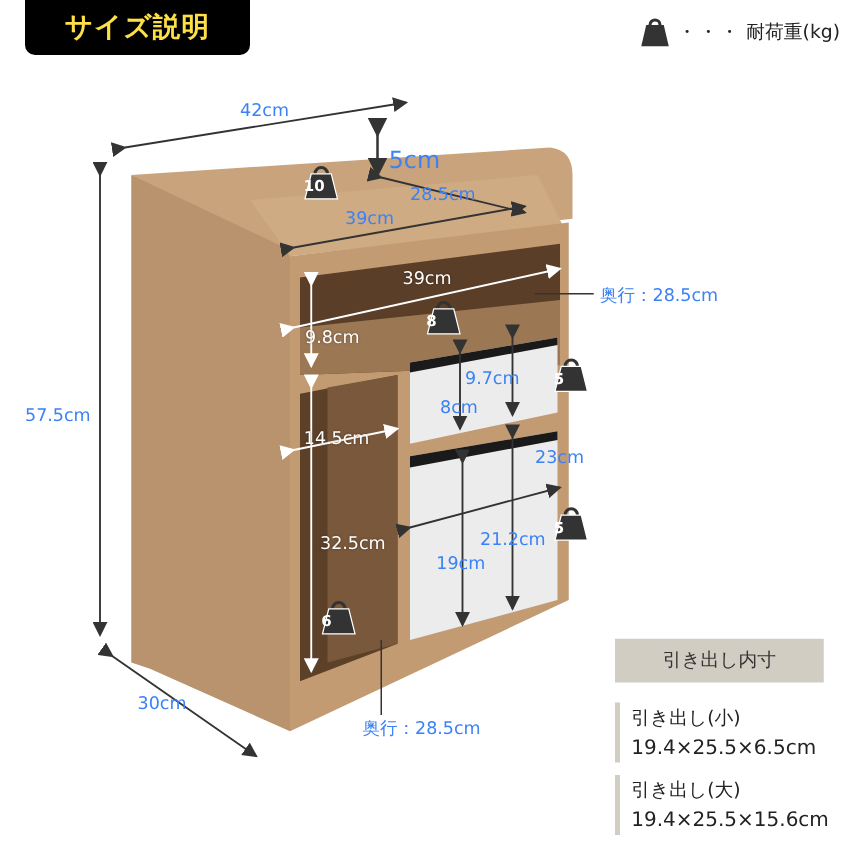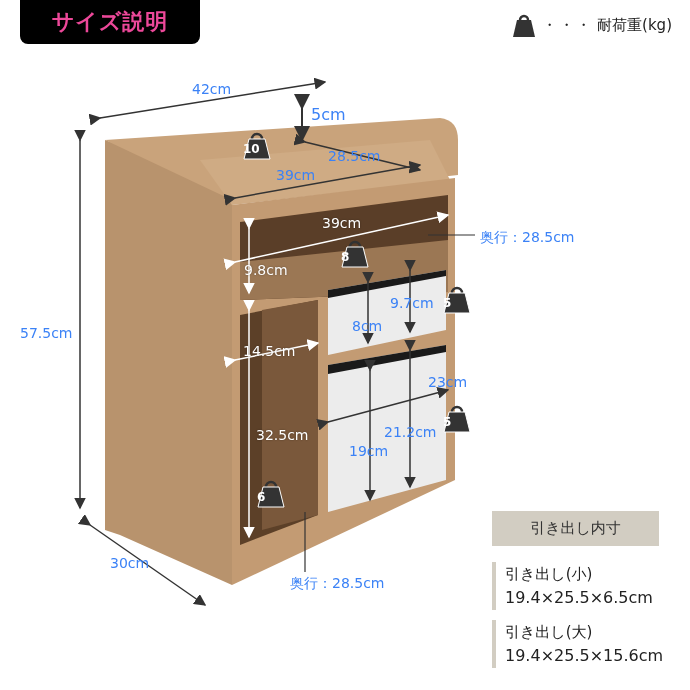--- a/index.html
+++ b/index.html
@@ -1,19 +1,19 @@
 <!DOCTYPE html>
 <html><head>
 <meta charset="utf-8">
 <style>
   html,body{margin:0;padding:0;}
   body{width:690px;height:690px;position:relative;background:#ffffff;overflow:hidden;
        font-family:"DejaVu Sans","Liberation Sans",sans-serif;color:#333;}
   .title-tag{position:absolute;left:20px;top:0;width:180px;height:44px;background:#000;
-       border-radius:0 0 8px 8px;color:#ec4899;font-weight:bold;font-size:22px;
+       border-radius:0 0 8px 8px;color:#fde047;font-weight:bold;font-size:22px;
        display:flex;align-items:center;justify-content:center;letter-spacing:1px;}
   .legend{position:absolute;right:18px;top:12px;display:flex;align-items:center;font-size:15px;color:#222;}
   .legend .dots{margin:0 4px 0 6px;letter-spacing:2px;}
   .lbl{position:absolute;font-size:14px;white-space:nowrap;line-height:1;}
   .dark{color:#3b82f6;}
   .light{color:#fff;text-shadow:0 0 2px rgba(0,0,0,.4);}
   .weight{position:absolute;width:28px;height:30px;}
   .weight span{position:absolute;left:0;right:0;top:12px;text-align:left;color:#fff;font-size:12px;font-weight:bold;}
   .panel-head{position:absolute;left:492px;top:511px;width:167px;height:35px;background:#d2cdc2;
        display:flex;align-items:center;justify-content:center;font-size:15px;color:#333;}
@@ -81,32 +81,32 @@
   <line x1="249" y1="310" x2="249" y2="537" stroke="#fff" stroke-width="1.5" marker-start="url(#ahw)" marker-end="url(#ahw)"></line>
   <line x1="235" y1="360" x2="318" y2="343" stroke="#fff" stroke-width="1.5" marker-start="url(#ahw)" marker-end="url(#ahw)"></line>
 
   <line x1="428" y1="235" x2="475" y2="235" stroke="#333" stroke-width="1.2"></line>
   <line x1="305" y1="512" x2="305" y2="572" stroke="#333" stroke-width="1.2"></line>
 </svg>
 
 <div class="lbl dark" style="left:192px;top:82px">42cm</div>
 <div class="lbl dark" style="left:20px;top:326px">57.5cm</div>
 <div class="lbl dark" style="left:110px;top:556px">30cm</div>
-<div class="lbl dark" style="left:311px;top:107px;font-size:16px">5cm</div>
+<div class="lbl dark" style="left:311px;top:119px;font-size:19px">5cm</div>
 <div class="lbl dark" style="left:328px;top:149px">28.5cm</div>
 <div class="lbl dark" style="left:276px;top:168px">39cm</div>
 <div class="lbl light" style="left:322px;top:216px">39cm</div>
 <div class="lbl dark" style="left:480px;top:230px">奥行：28.5cm</div>
 <div class="lbl light" style="left:244px;top:263px">9.8cm</div>
 <div class="lbl light" style="left:243px;top:344px">14.5cm</div>
 <div class="lbl light" style="left:256px;top:428px">32.5cm</div>
 <div class="lbl dark" style="left:290px;top:576px">奥行：28.5cm</div>
 <div class="lbl dark" style="left:352px;top:319px">8cm</div>
-<div class="lbl dark" style="left:390px;top:296px">9.7cm</div>
-<div class="lbl dark" style="left:428px;top:375px">23cm</div>
+<div class="lbl dark" style="left:372px;top:296px">9.7cm</div>
+<div class="lbl dark" style="left:428px;top:359px">23cm</div>
 <div class="lbl dark" style="left:384px;top:425px">21.2cm</div>
 <div class="lbl dark" style="left:349px;top:444px">19cm</div>
 
 <div class="weight" style="left:243px;top:130px">
   <svg width="28" height="30" viewBox="0 0 28 30">
       <path d="M9 9 a5 5 0 0 1 10 0" fill="none" stroke="#333" stroke-width="2.5"></path>
       <path d="M6 9 H22 L27 29 H1 Z" fill="#333" stroke="#fff" stroke-width="1"></path>
     </svg>
   <span>10</span>
 </div>

